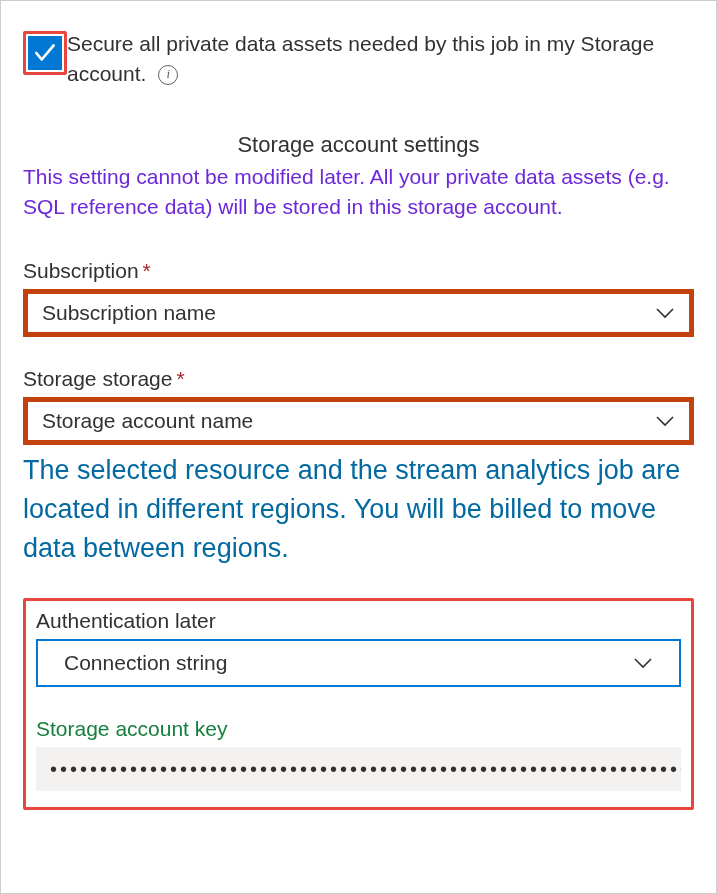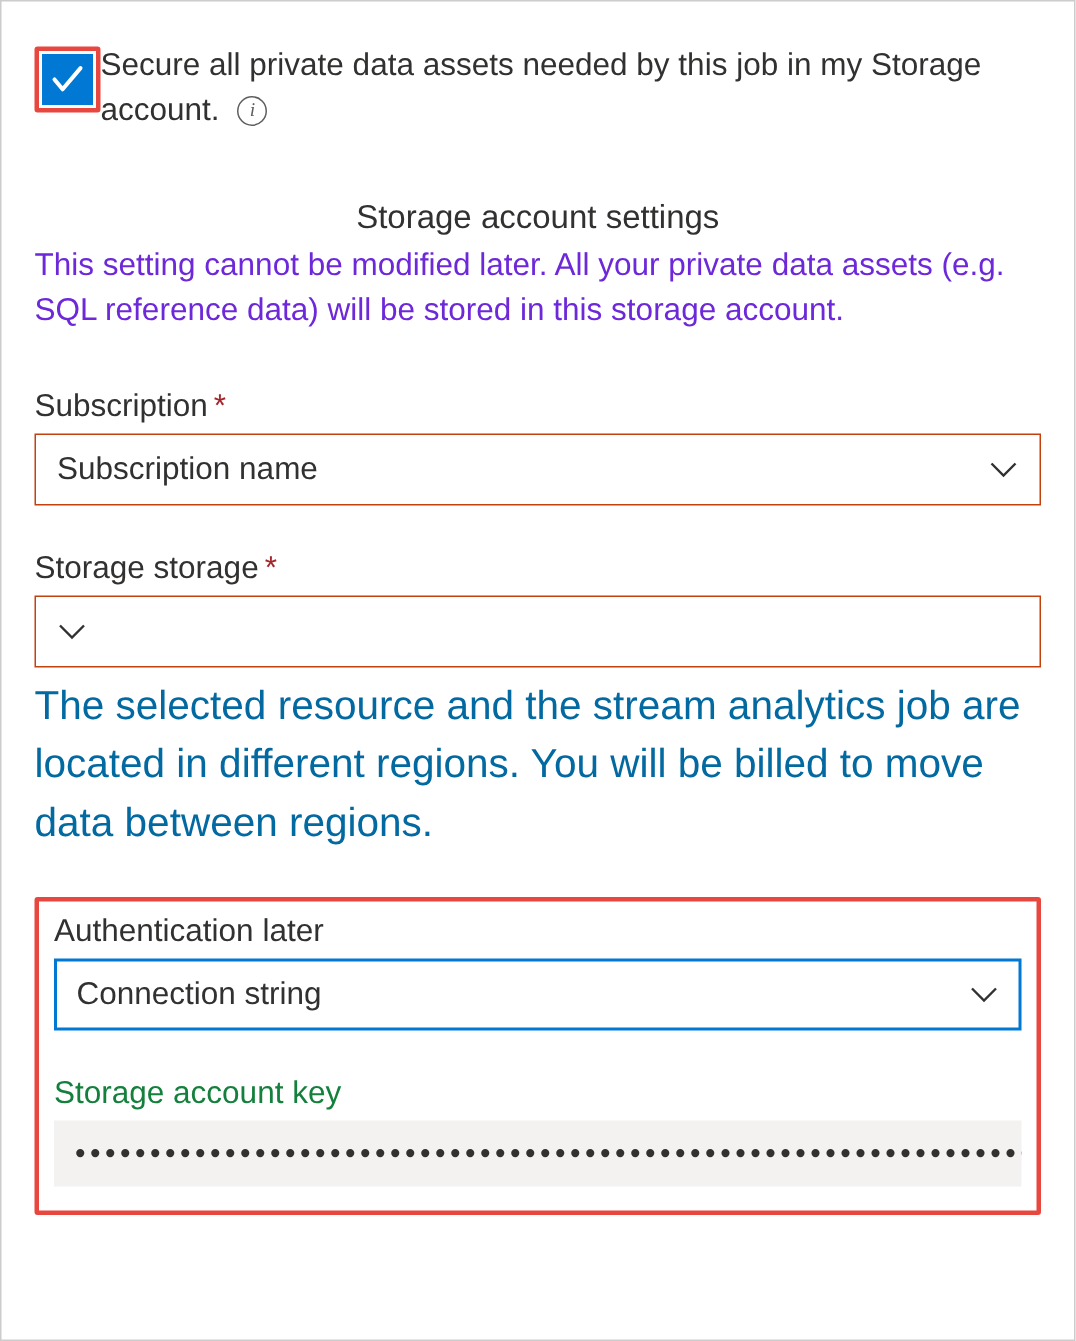--- a/index.html
+++ b/index.html
@@ -79,33 +79,33 @@
       font-size: 21px;
       color: #323130;
       margin-bottom: 6px;
       display: block;
     }
     .field-label.disabled { color: #15803d; }
     .required { color: #a4262c; margin-left: 4px; }
     .dropdown {
       width: 100%;
       height: 48px;
-      border: 1px solid #c2410c;
+      border: 5px solid #c2410c;
       background: #fff;
       display: flex;
       align-items: center;
       justify-content: space-between;
       padding: 0 14px;
       font-size: 21px;
       color: #323130;
       cursor: pointer;
     }
     .dropdown.focused {
       border: 2px solid #0078d4;
-      padding: 0 13px;
+      padding: 0 26px;
       gap: 20px;
     }
     .chevron {
       flex-shrink: 0;
     }
     .chevron svg { width: 20px; height: 14px; display: block; }
     .field-group { margin-bottom: 30px; }
     .helper-text {
       font-size: 27px;
       line-height: 1.45;
@@ -169,20 +169,21 @@
           </svg>
       </span>
     </div>
   </div>
 
   <div class="field-group">
     <label class="field-label">
       <span>Storage storage</span><span class="required">*</span>
     </label>
     <div class="dropdown">
+      <span>Storage account name</span>
       <span class="chevron">
         <svg viewBox="0 0 20 14">
             <path d="M2 3 L10 11 L18 3" stroke="#323130" stroke-width="1.6" fill="none"></path>
           </svg>
       </span>
     </div>
     <div class="helper-text">The selected resource and the stream analytics job are located in different regions. You will be billed to move data between regions.</div>
   </div>
 
   <div class="highlight-box">

